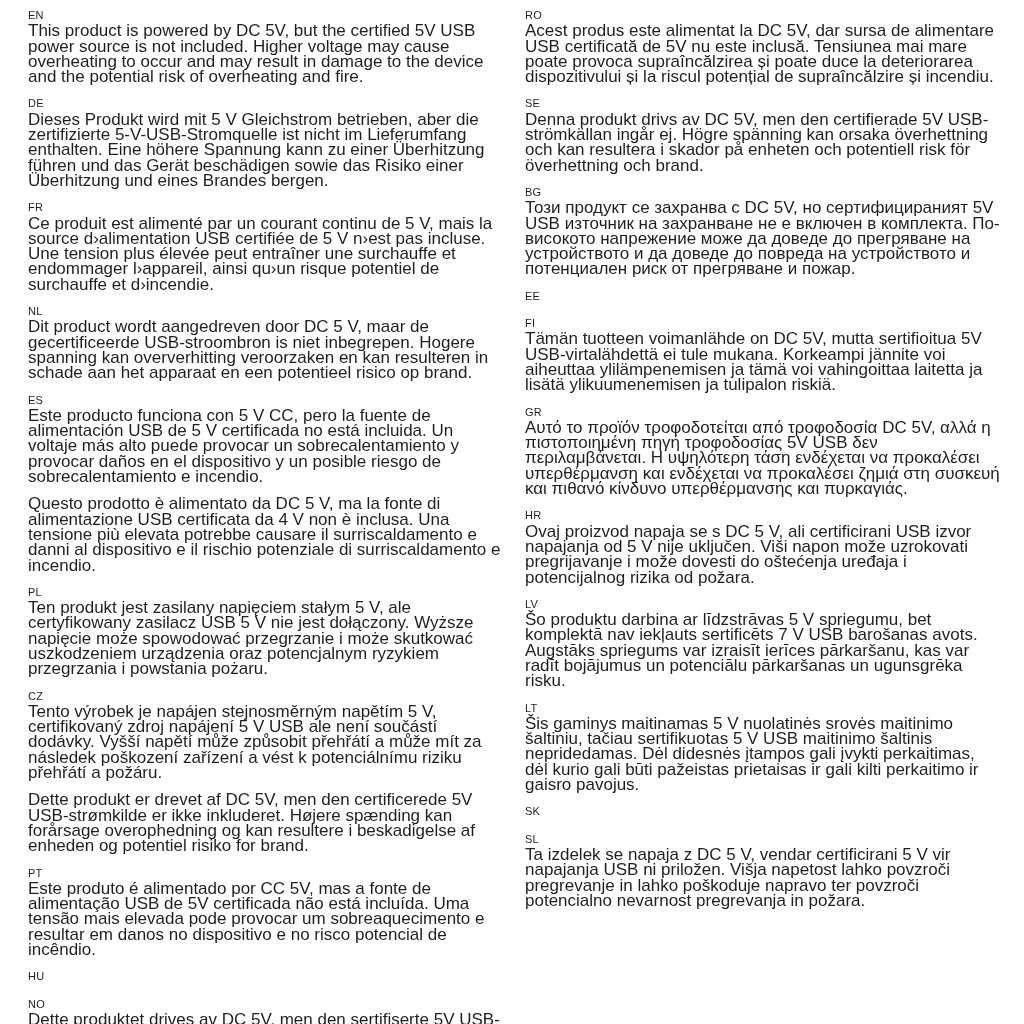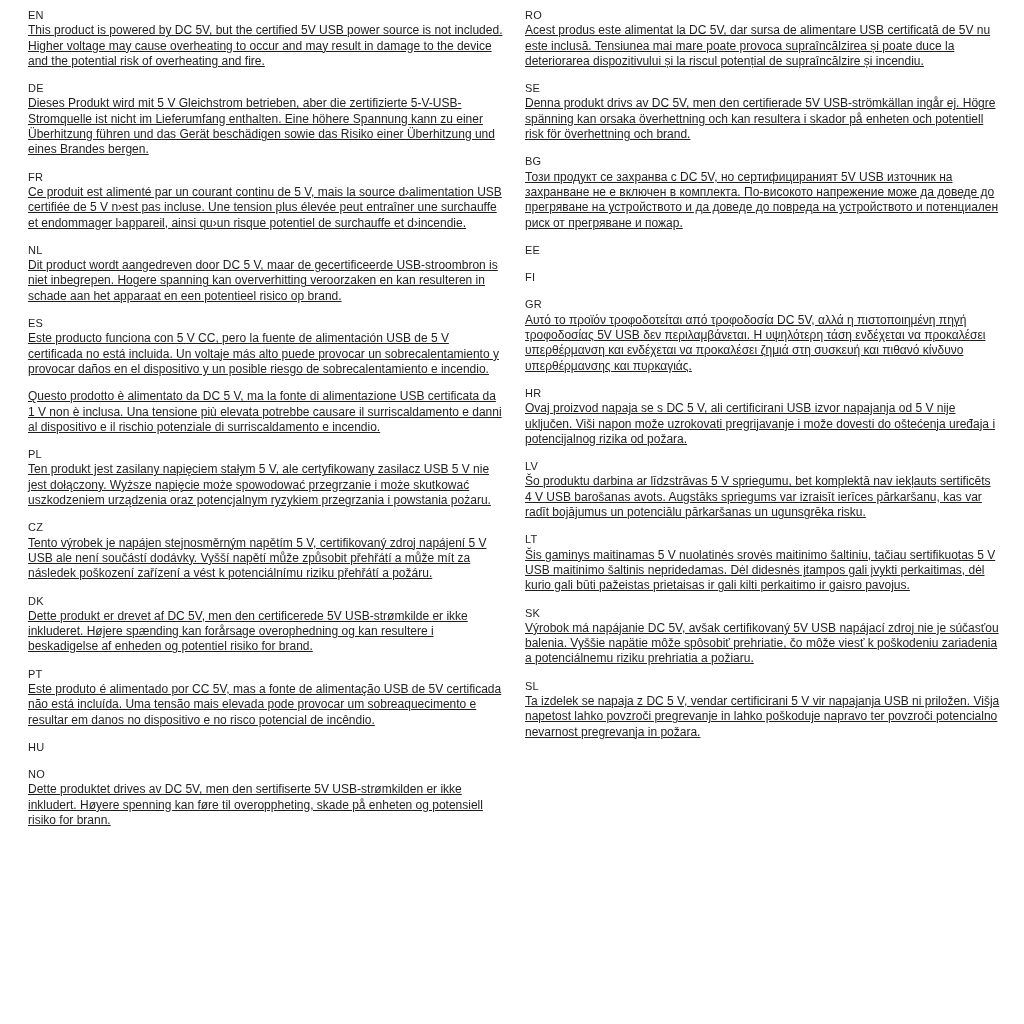--- a/index.html
+++ b/index.html
@@ -29,23 +29,22 @@
   .section {
     margin-bottom: 12px;
   }
   .code {
     font-size: 11px;
     line-height: 15.3px;
     letter-spacing: 0.2px;
   }
   .text {
     margin: 0;
-    font-size: 12px;
+    font-size: 17px;
     line-height: 15.3px;
-    text-decoration: underline;
   }
 </style>
 </head>
 <body>
 
 <div class="page">
   <div class="column">
       <div class="section">
         <div class="code">EN</div>
         <p class="text">This product is powered by DC 5V, but the certified 5V USB power source is not included. Higher voltage may cause overheating to occur and may result in damage to the device and the potential risk of overheating and fire.</p>
@@ -60,32 +59,31 @@
       </div>
       <div class="section">
         <div class="code">NL</div>
         <p class="text">Dit product wordt aangedreven door DC 5 V, maar de gecertificeerde USB-stroombron is niet inbegrepen. Hogere spanning kan oververhitting veroorzaken en kan resulteren in schade aan het apparaat en een potentieel risico op brand.</p>
       </div>
       <div class="section">
         <div class="code">ES</div>
         <p class="text">Este producto funciona con 5 V CC, pero la fuente de alimentación USB de 5 V certificada no está incluida. Un voltaje más alto puede provocar un sobrecalentamiento y provocar daños en el dispositivo y un posible riesgo de sobrecalentamiento e incendio.</p>
       </div>
       <div class="section">
-        <p class="text">Questo prodotto è alimentato da DC 5 V, ma la fonte di alimentazione USB certificata da 1 V non è inclusa. Una tensione più elevata potrebbe causare il surriscaldamento e danni al dispositivo e il rischio potenziale di surriscaldamento e incendio.</p>
+        <p class="text">Questo prodotto è alimentato da DC 5 V, ma la fonte di alimentazione USB certificata da 4 V non è inclusa. Una tensione più elevata potrebbe causare il surriscaldamento e danni al dispositivo e il rischio potenziale di surriscaldamento e incendio.</p>
       </div>
       <div class="section">
         <div class="code">PL</div>
         <p class="text">Ten produkt jest zasilany napięciem stałym 5 V, ale certyfikowany zasilacz USB 5 V nie jest dołączony. Wyższe napięcie może spowodować przegrzanie i może skutkować uszkodzeniem urządzenia oraz potencjalnym ryzykiem przegrzania i powstania pożaru.</p>
       </div>
       <div class="section">
         <div class="code">CZ</div>
         <p class="text">Tento výrobek je napájen stejnosměrným napětím 5 V, certifikovaný zdroj napájení 5 V USB ale není součástí dodávky. Vyšší napětí může způsobit přehřátí a může mít za následek poškození zařízení a vést k potenciálnímu riziku přehřátí a požáru.</p>
       </div>
       <div class="section">
-        <div class="code">DK</div>
         <p class="text">Dette produkt er drevet af DC 5V, men den certificerede 5V USB-strømkilde er ikke inkluderet. Højere spænding kan forårsage overophedning og kan resultere i beskadigelse af enheden og potentiel risiko for brand.</p>
       </div>
       <div class="section">
         <div class="code">PT</div>
         <p class="text">Este produto é alimentado por CC 5V, mas a fonte de alimentação USB de 5V certificada não está incluída. Uma tensão mais elevada pode provocar um sobreaquecimento e resultar em danos no dispositivo e no risco potencial de incêndio.</p>
       </div>
       <div class="section">
         <div class="code">HU</div>
       </div>
       <div class="section">
@@ -104,39 +102,39 @@
       </div>
       <div class="section">
         <div class="code">BG</div>
         <p class="text">Този продукт се захранва с DC 5V, но сертифицираният 5V USB източник на захранване не е включен в комплекта. По-високото напрежение може да доведе до прегряване на устройството и да доведе до повреда на устройството и потенциален риск от прегряване и пожар.</p>
       </div>
       <div class="section">
         <div class="code">EE</div>
       </div>
       <div class="section">
         <div class="code">FI</div>
+        <p class="text">Tämän tuotteen voimanlähde on DC 5V, mutta sertifioitua 5V USB-virtalähdettä ei tule mukana. Korkeampi jännite voi aiheuttaa ylilämpenemisen ja tämä voi vahingoittaa laitetta ja lisätä ylikuumenemisen ja tulipalon riskiä.</p>
       </div>
       <div class="section">
         <div class="code">GR</div>
         <p class="text">Αυτό το προϊόν τροφοδοτείται από τροφοδοσία DC 5V, αλλά η πιστοποιημένη πηγή τροφοδοσίας 5V USB δεν περιλαμβάνεται. Η υψηλότερη τάση ενδέχεται να προκαλέσει υπερθέρμανση και ενδέχεται να προκαλέσει ζημιά στη συσκευή και πιθανό κίνδυνο υπερθέρμανσης και πυρκαγιάς.</p>
       </div>
       <div class="section">
         <div class="code">HR</div>
         <p class="text">Ovaj proizvod napaja se s DC 5 V, ali certificirani USB izvor napajanja od 5 V nije uključen. Viši napon može uzrokovati pregrijavanje i može dovesti do oštećenja uređaja i potencijalnog rizika od požara.</p>
       </div>
       <div class="section">
         <div class="code">LV</div>
-        <p class="text">Šo produktu darbina ar līdzstrāvas 5 V spriegumu, bet komplektā nav iekļauts sertificēts 4 V USB barošanas avots. Augstāks spriegums var izraisīt ierīces pārkaršanu, kas var radīt bojājumus un potenciālu pārkaršanas un ugunsgrēka risku.</p>
+        <p class="text">Šo produktu darbina ar līdzstrāvas 5 V spriegumu, bet komplektā nav iekļauts sertificēts 7 V USB barošanas avots. Augstāks spriegums var izraisīt ierīces pārkaršanu, kas var radīt bojājumus un potenciālu pārkaršanas un ugunsgrēka risku.</p>
       </div>
       <div class="section">
         <div class="code">LT</div>
         <p class="text">Šis gaminys maitinamas 5 V nuolatinės srovės maitinimo šaltiniu, tačiau sertifikuotas 5 V USB maitinimo šaltinis nepridedamas. Dėl didesnės įtampos gali įvykti perkaitimas, dėl kurio gali būti pažeistas prietaisas ir gali kilti perkaitimo ir gaisro pavojus.</p>
       </div>
       <div class="section">
         <div class="code">SK</div>
-        <p class="text">Výrobok má napájanie DC 5V, avšak certifikovaný 5V USB napájací zdroj nie je súčasťou balenia. Vyššie napätie môže spôsobiť prehriatie, čo môže viesť k poškodeniu zariadenia a potenciálnemu riziku prehriatia a požiaru.</p>
       </div>
       <div class="section">
         <div class="code">SL</div>
         <p class="text">Ta izdelek se napaja z DC 5 V, vendar certificirani 5 V vir napajanja USB ni priložen. Višja napetost lahko povzroči pregrevanje in lahko poškoduje napravo ter povzroči potencialno nevarnost pregrevanja in požara.</p>
       </div>
     </div>
 </div>
 
 </body></html>

